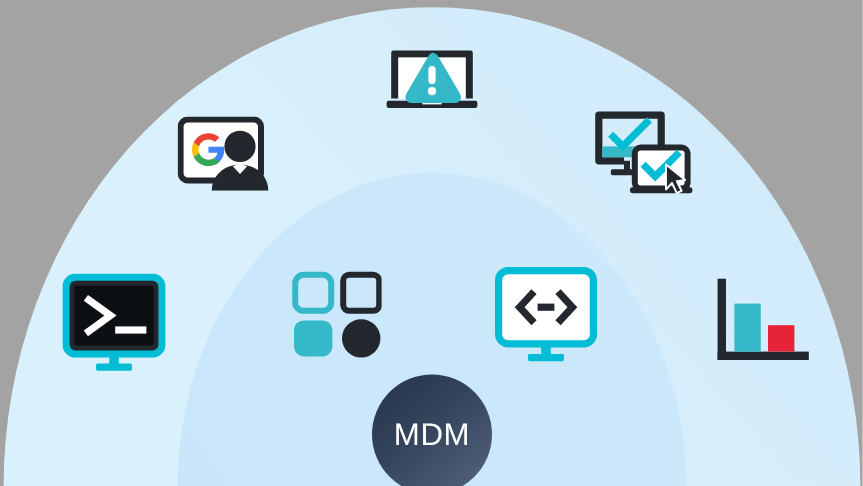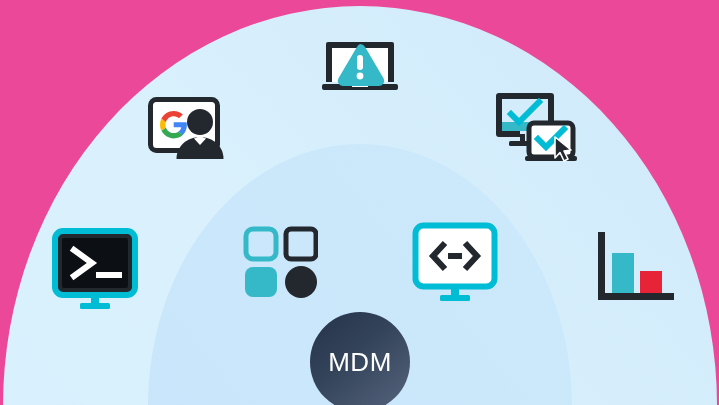--- a/index.html
+++ b/index.html
@@ -8,21 +8,21 @@
     background: #ffffff;
   }
   body {
     font-family: "Liberation Sans", sans-serif;
   }
   #stage {
     position: relative;
     width: 719px;
     height: 405px;
     overflow: hidden;
-    background: #ec4899;
+    background: #a3a3a3;
   }
   #stage svg.layer {
     position: absolute;
     top: 0;
     left: 0;
     width: 719px;
     height: 405px;
     display: block;
   }
   .icon-wrap {

